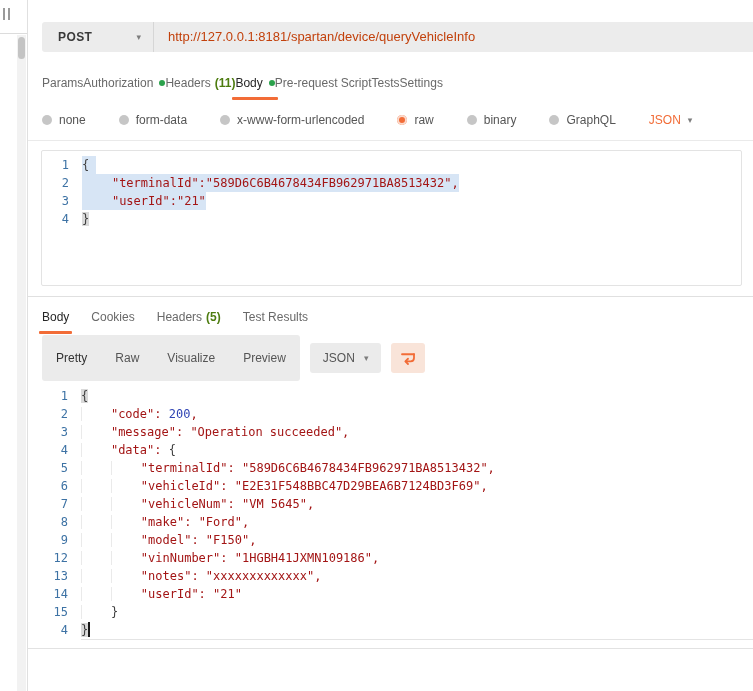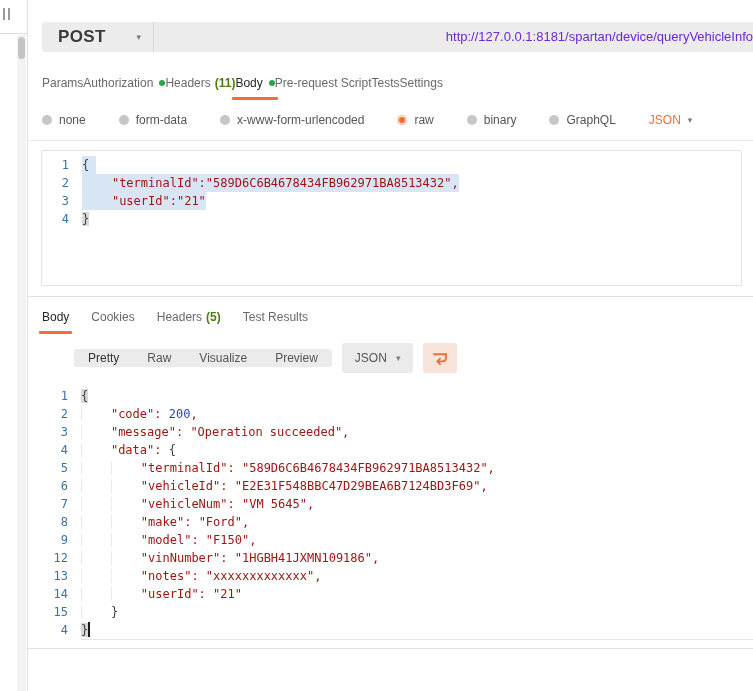--- a/index.html
+++ b/index.html
@@ -16,24 +16,24 @@
   .rail-scroll { position:absolute; left:17px; top:35px; bottom:0; width:9px; background:#F2F2F2; }
   .rail-thumb { width:7px; height:22px; margin:2px auto 0; background:#C4C4C4; border-radius:4px; }
 
   
   .main { position:absolute; left:28px; top:0; right:0; bottom:0; overflow:hidden; }
 
   .url-row { margin:22px 0 0 14px; height:30px; display:flex; }
   .method-box { background:#ECECEC; border-radius:3px 0 0 3px; width:112px; flex:none;
                 display:flex; align-items:center; justify-content:space-between;
                 padding:0 12px 0 16px; border-right:1px solid #D6D6D6; cursor:pointer; }
-  .method-box .m { font-size:17px; font-weight:700; color:#3A3A3A; letter-spacing:.4px; }
+  .method-box .m { font-size:12px; font-weight:700; color:#3A3A3A; letter-spacing:.4px; }
   .caret { font-size:9px; color:#7d7d7d; line-height:1; }
-  .url-field { flex:1; background:#ECECEC; font-size:13px; color:#6d28d9;
-               line-height:30px; padding-left:14px; white-space:nowrap; overflow:hidden;text-align:right; }
+  .url-field { flex:1; background:#ECECEC; font-size:13px; color:#c2410c;
+               line-height:30px; padding-left:14px; white-space:nowrap; overflow:hidden; }
 
   .tabs { margin:24px 0 0 14px; display:flex; font-size:12px; color:#696969; }
   .tab { position:relative; cursor:pointer; display:flex; align-items:center; padding-bottom:2px; }
   .tab.active { color:#262626; }
   .tab.active::after { content:""; position:absolute; left:-3px; right:-3px; bottom:-8px;
                        height:3px; background:#F26C37; border-radius:1px; }
   .dot { display:inline-block; width:6px; height:6px; border-radius:50%;
          background:#2BA24C; margin-left:6px; }
   .badge { color:#4d7c0f; margin-left:4px;font-weight:bold; }
 
@@ -63,21 +63,21 @@
   .tk-bm { color:#3F3F3F; background:#D9D9D9; }
   .cursor { display:inline-block; width:0; border-left:2px solid #1a1a1a;
             height:15px; margin-bottom:-3px; }
   .cm-line.active .content { flex:1; border-bottom:1px solid #E4E4E4; }
 
   .splitter { margin-top:10px; border-top:1px solid #E0E0E0; }
 
   .resp-tabs { margin:13px 0 0 14px; display:flex; gap:22px; font-size:12px; color:#696969; }
 
   .toolbar { margin:17px 0 0 14px; display:flex; gap:10px; height:30px; align-items:center; }
-  .seg-group { display:flex; background:#EBEBEB; border-radius:3px; height:18px; align-items:center;margin-left:32px; }
+  .seg-group { display:flex; background:#EBEBEB; border-radius:3px; height:46px; align-items:center; }
   .seg { padding:0 14px; line-height:30px; font-size:12px; color:#555; cursor:pointer; }
   .seg.active { color:#333; }
   .dd { background:#EBEBEB; border-radius:3px; height:30px; display:flex; align-items:center;
         gap:9px; padding:0 13px; font-size:12px; color:#555; cursor:pointer; }
   .wrap-btn { width:34px; height:30px; background:#F9E4D9; border-radius:3px;
               display:flex; align-items:center; justify-content:center; cursor:pointer; }
 
   .resp-editor { margin:14px 0 0 13px; }
   .bottom-line { margin-top:8px; border-top:1px solid #E2E2E2; }
 </style>

